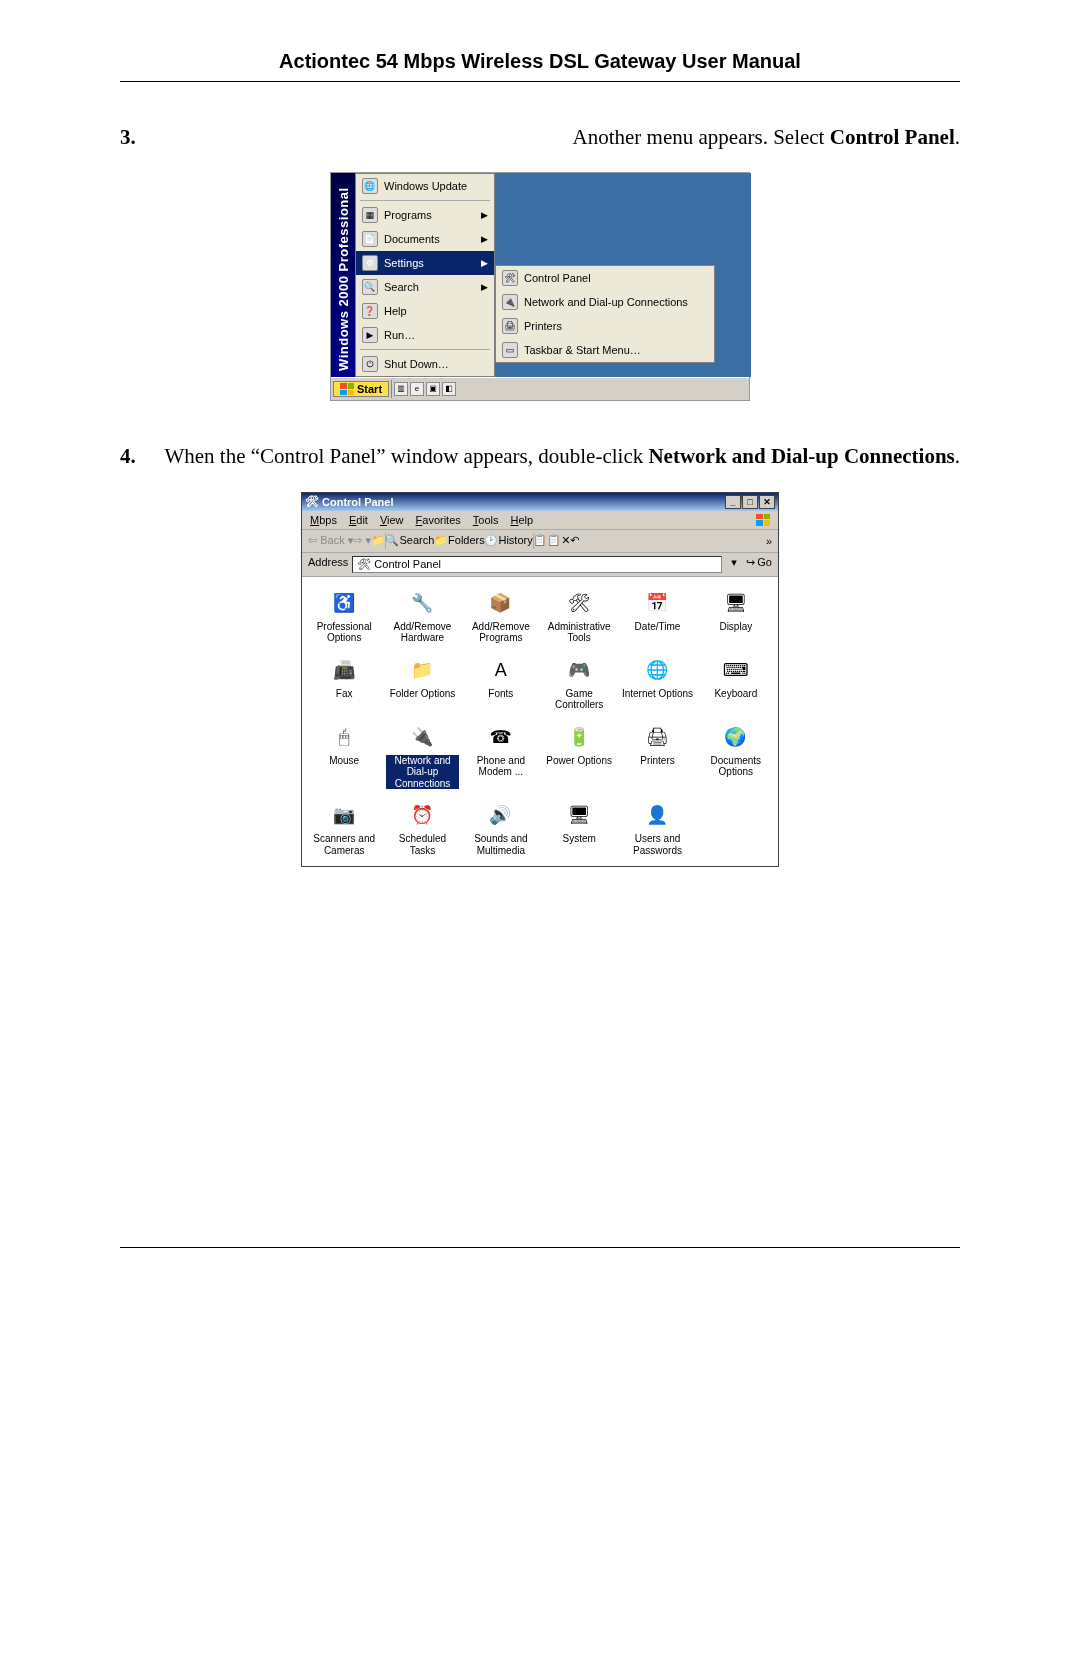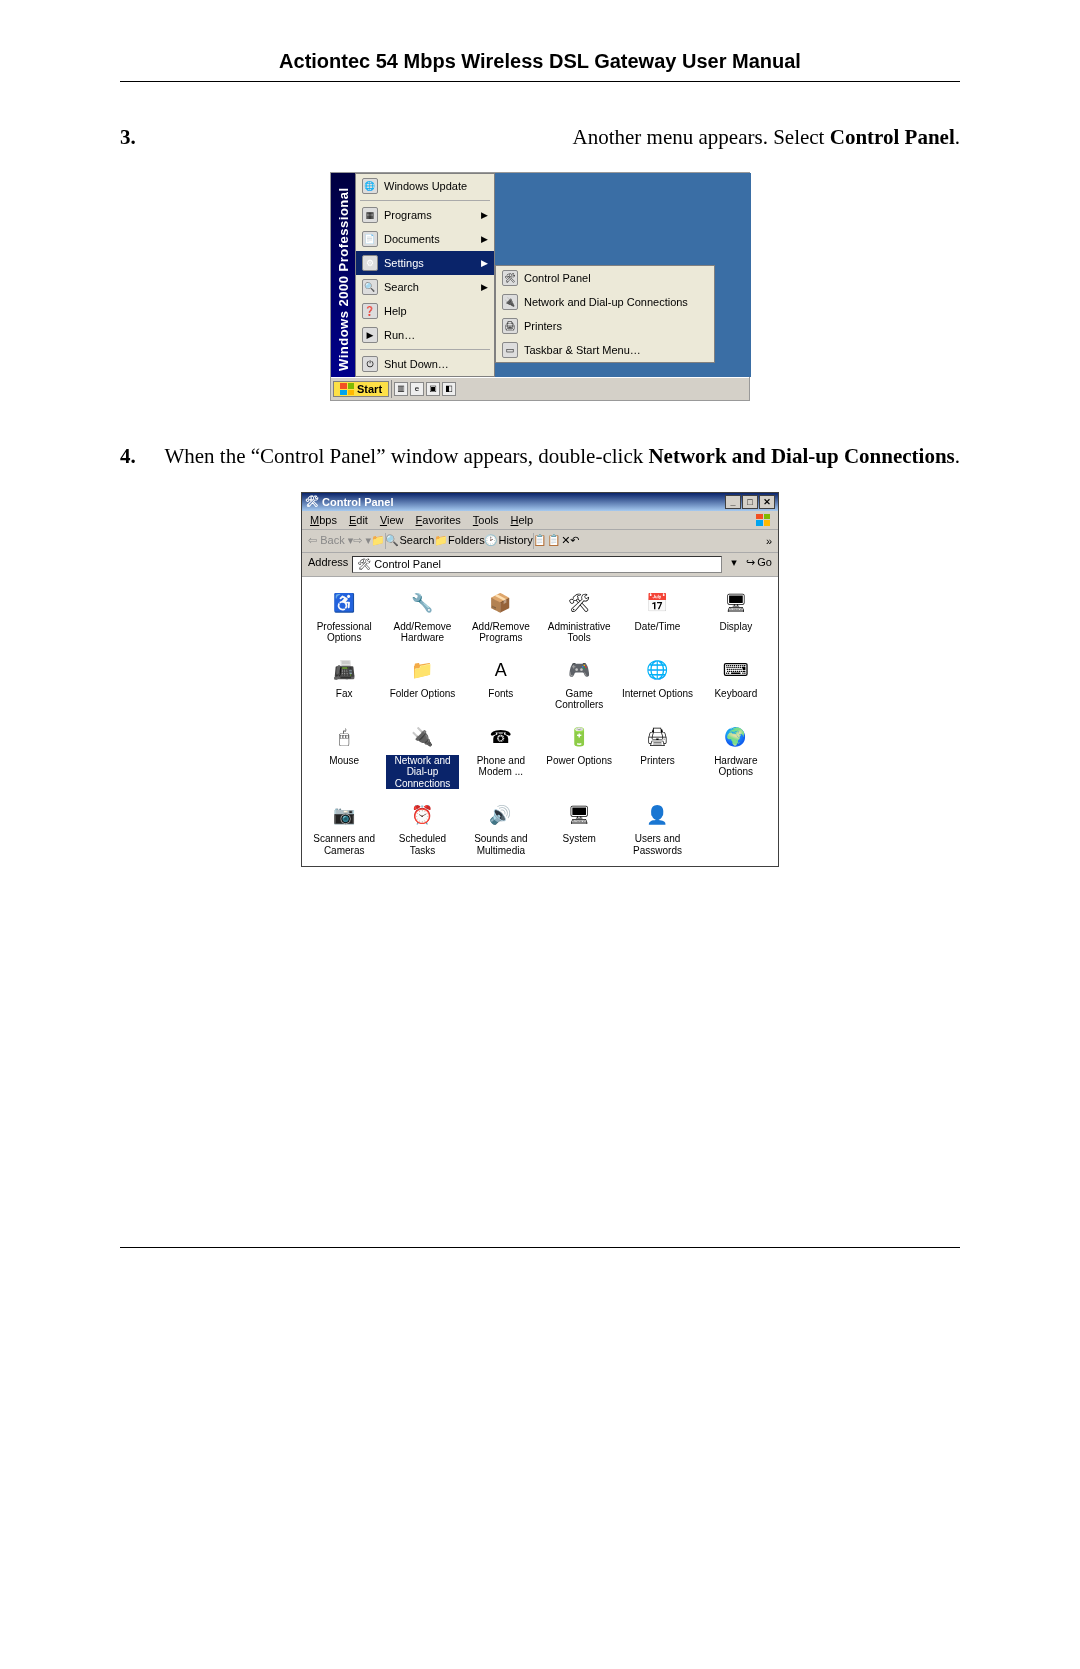--- a/index.html
+++ b/index.html
@@ -275,21 +275,21 @@
           <div class="cp-item">
             <div class="cp-ico">🔋</div>
             <div class="lbl">Power Options</div>
           </div>
           <div class="cp-item">
             <div class="cp-ico">🖨</div>
             <div class="lbl">Printers</div>
           </div>
           <div class="cp-item">
             <div class="cp-ico">🌍</div>
-            <div class="lbl">Hardware Options</div>
+            <div class="lbl">Documents Options</div>
           </div>
           <div class="cp-item">
             <div class="cp-ico">📷</div>
             <div class="lbl">Scanners and Cameras</div>
           </div>
           <div class="cp-item">
             <div class="cp-ico">⏰</div>
             <div class="lbl">Scheduled Tasks</div>
           </div>
           <div class="cp-item">

